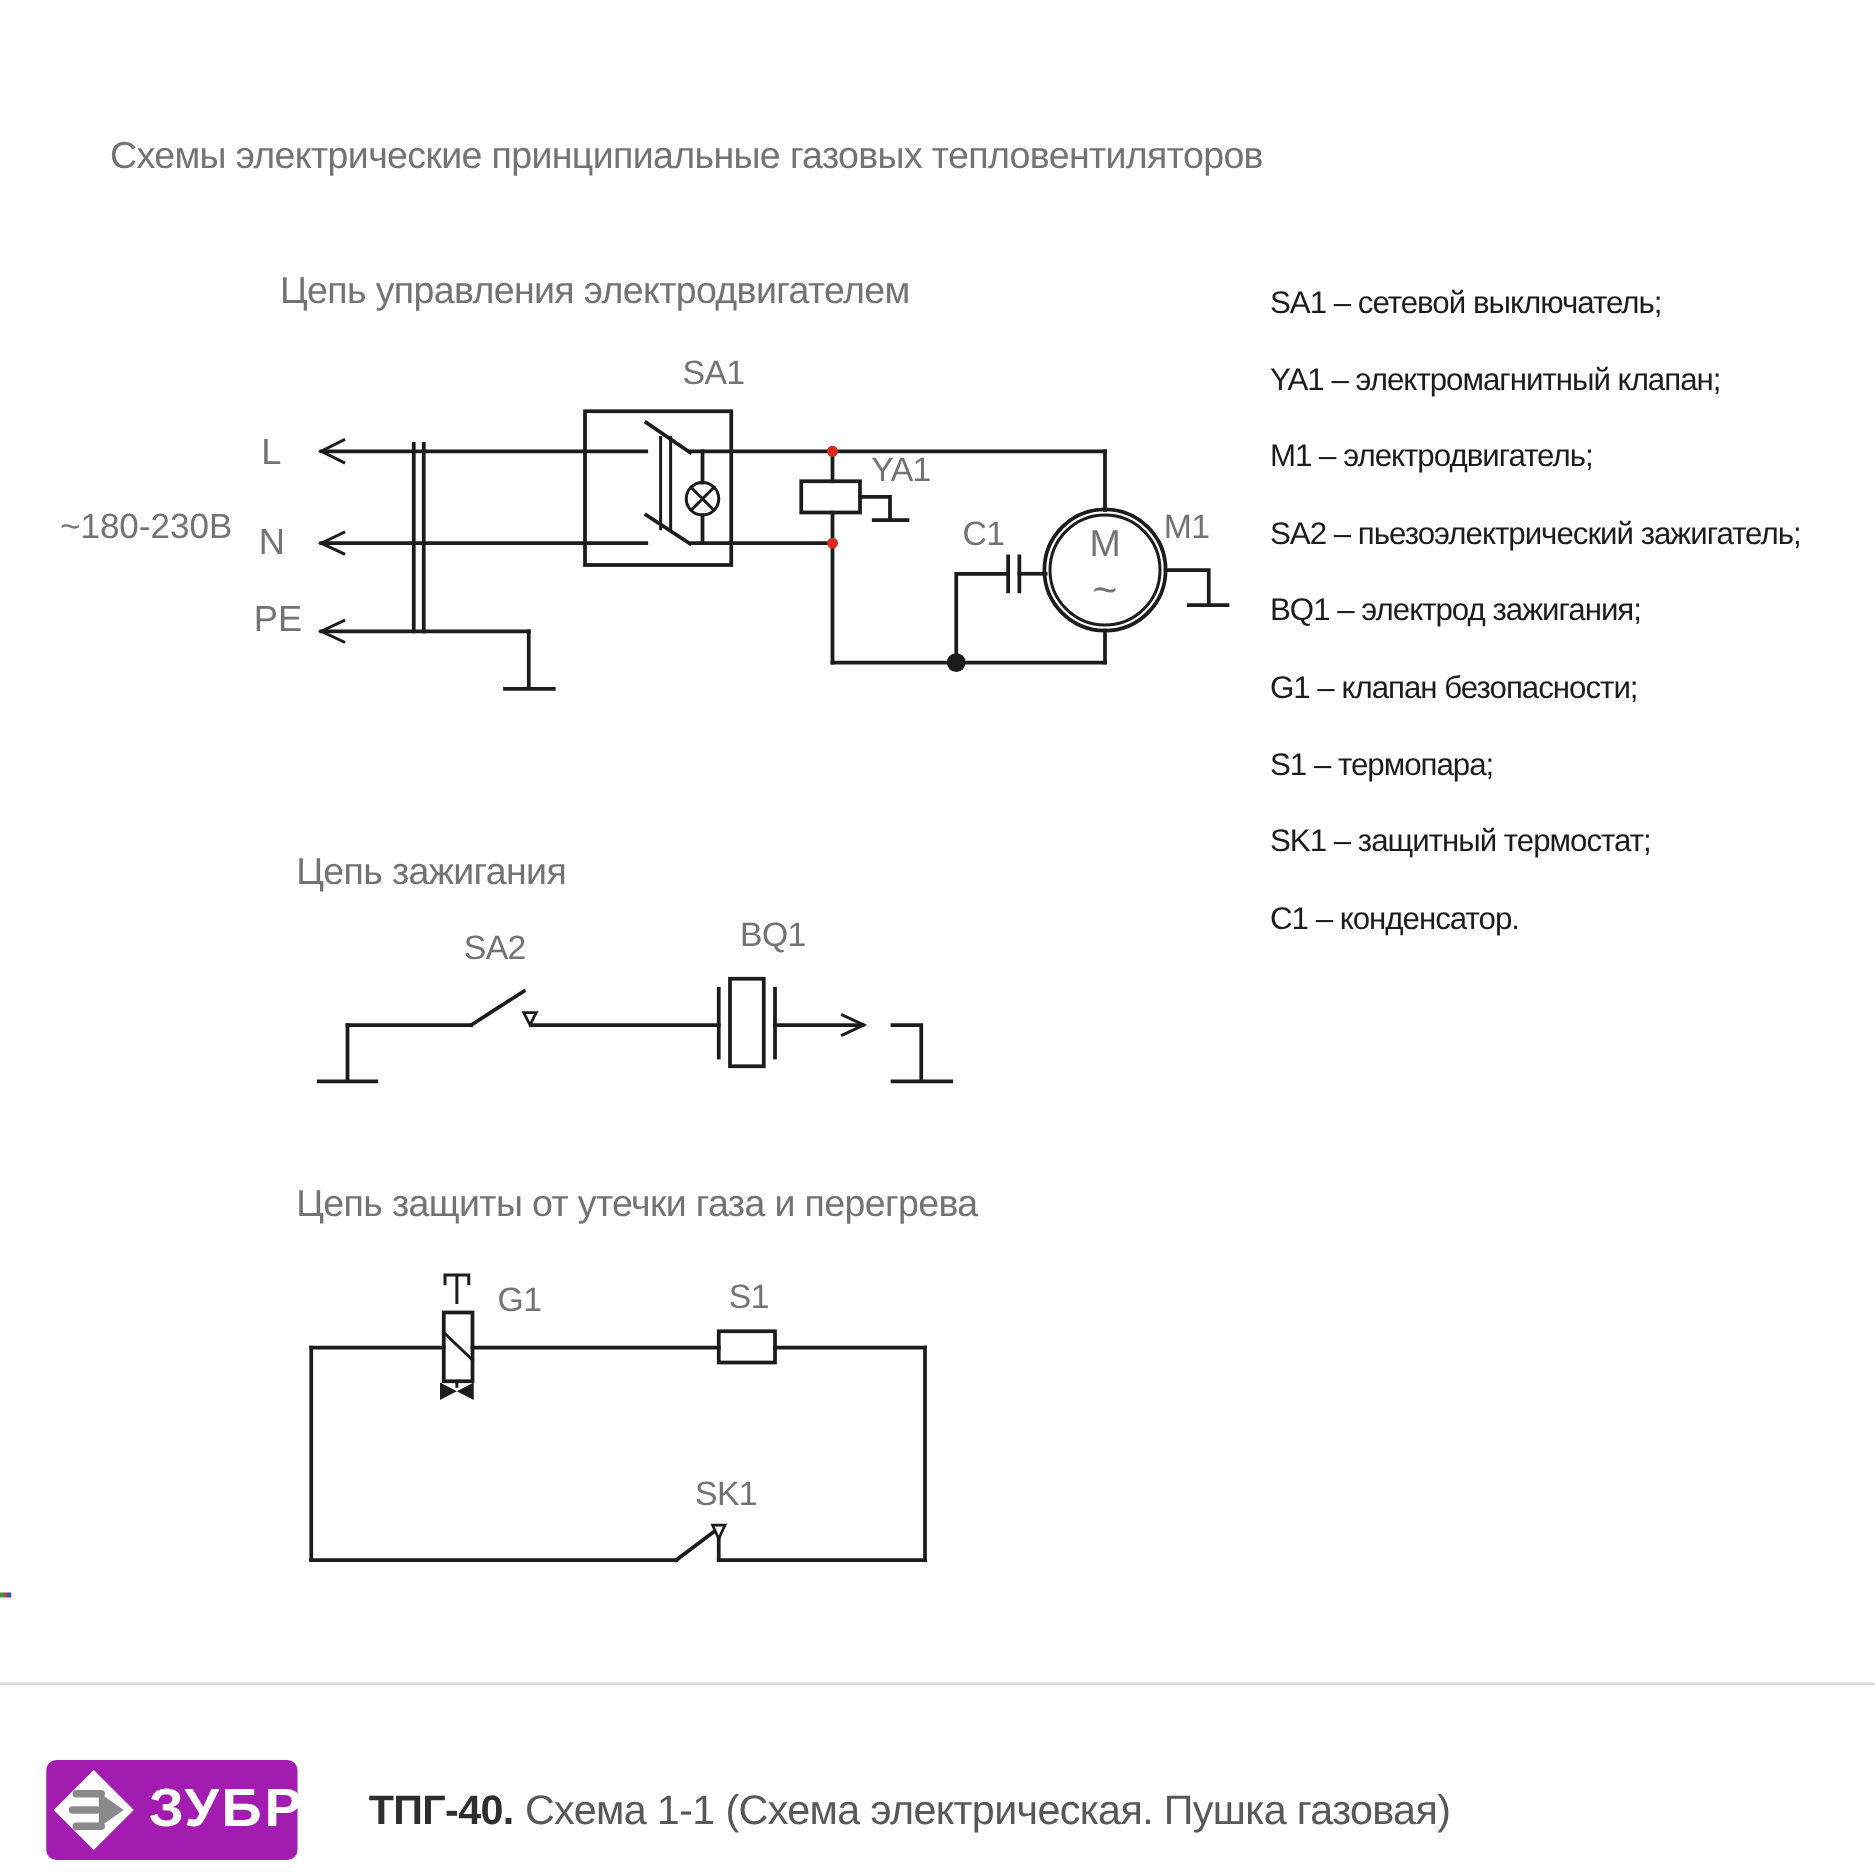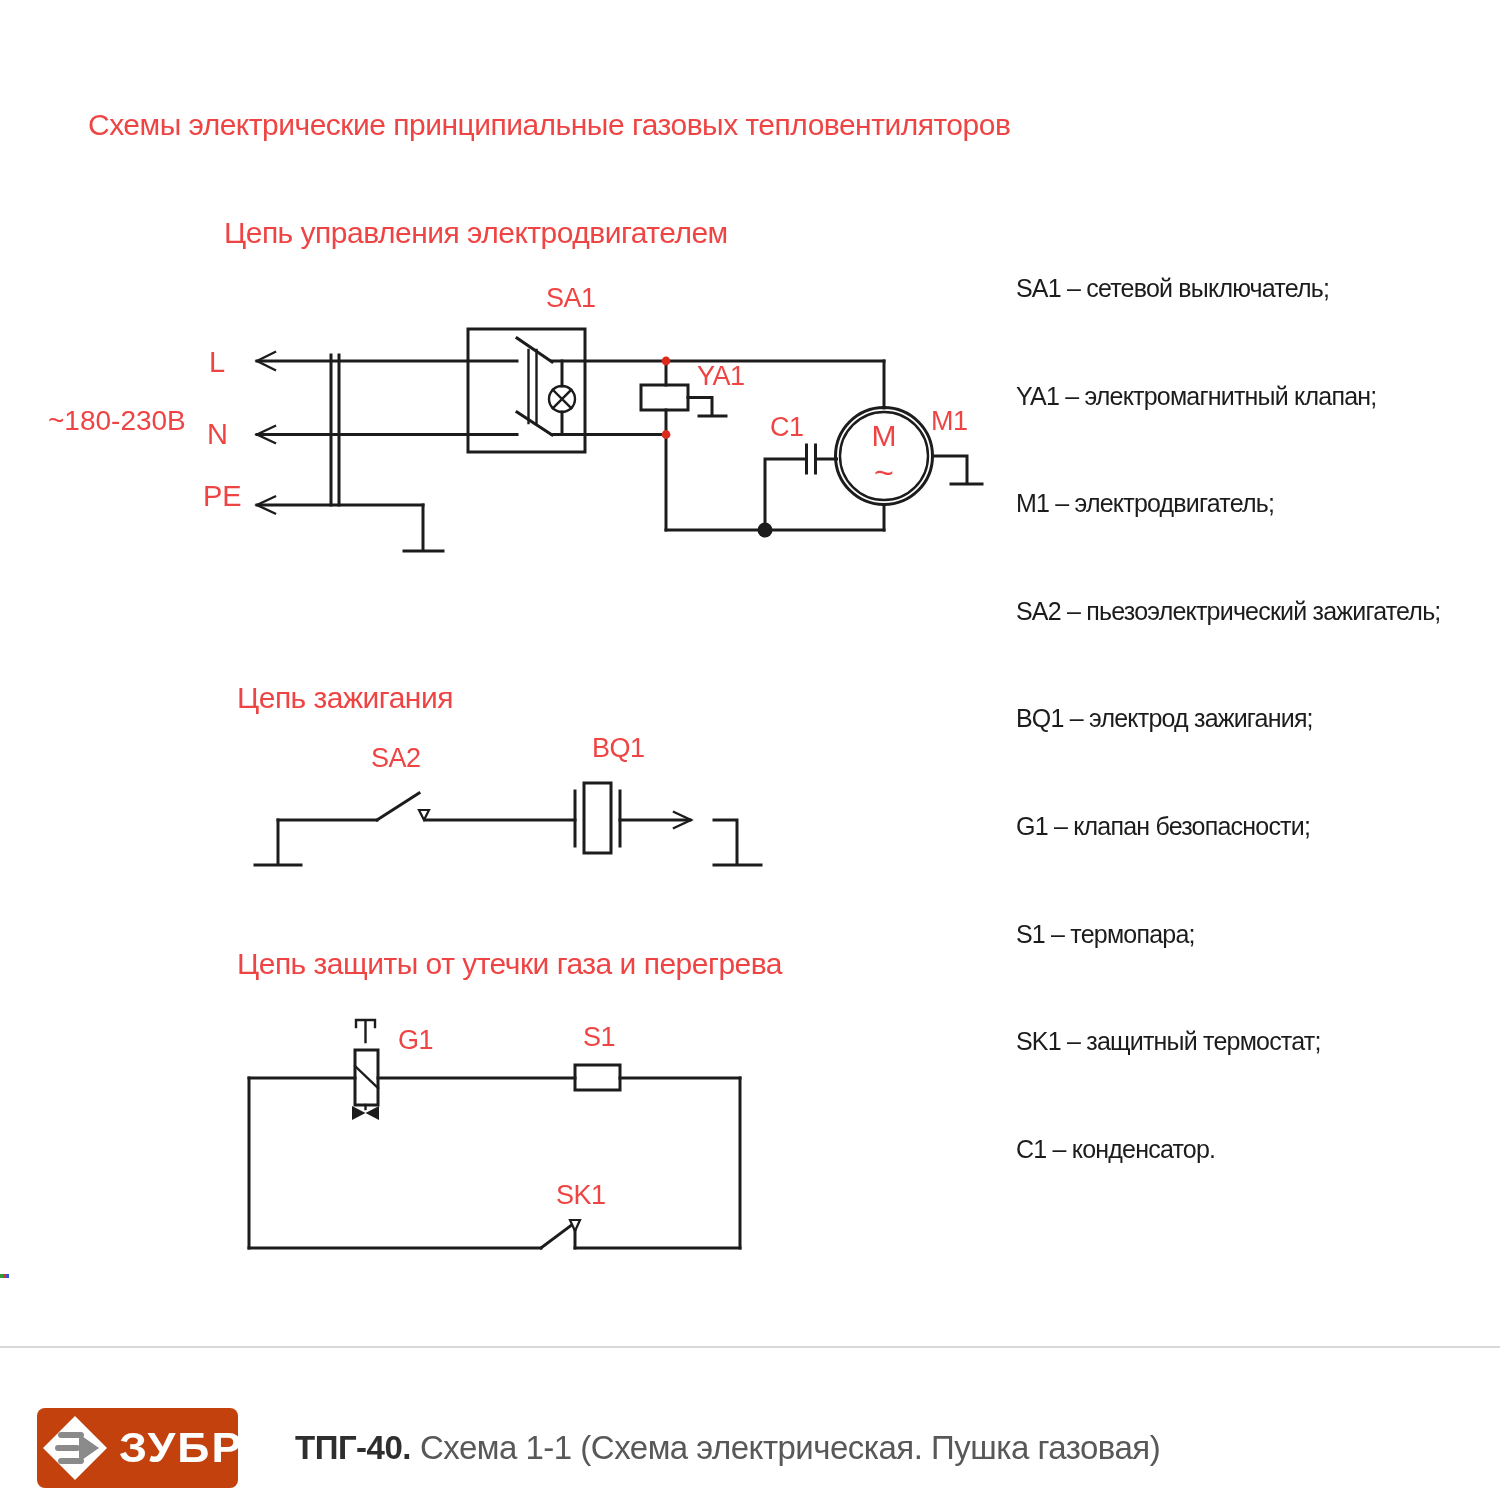--- a/index.html
+++ b/index.html
@@ -8,32 +8,32 @@
     font-family:"Liberation Sans", sans-serif;color:#1c1c1c;
   }
   .layer{position:absolute;left:0;top:0;}
   
   .s{stroke:#1c1c1c;stroke-width:3;fill:none;stroke-linecap:square;}
   .thin{stroke-width:2.4;}
   .fillb{fill:#1c1c1c;stroke:none;}
   .dot-red{fill:#d92a1c;stroke:none;}
   .open-tri{fill:#ffffff;stroke:#1c1c1c;stroke-width:2.2;}
   
-  .t{position:absolute;white-space:nowrap;line-height:1.15;color:#ef4444;}
+  .t{position:absolute;white-space:nowrap;line-height:1.15;color:#737373;}
   .title{font-size:30px;letter-spacing:-0.5px;font-weight:500;}
   .lbl{font-size:27px;letter-spacing:-0.5px;font-weight:500;}
   .term{font-size:29px;font-weight:500;}
   .center-x{transform:translateX(-50%);}
   .legend{position:absolute;left:1016px;top:228px;}
-  .legend-item{height:61.6px;font-size:25px;letter-spacing:-0.8px;font-weight:500;white-space:nowrap;margin-top:46px;}
+  .legend-item{height:61.6px;font-size:25px;letter-spacing:-0.8px;font-weight:500;white-space:nowrap;}
   
   .separator{position:absolute;left:0;top:1346px;width:1500px;height:2px;background:#d9d9d9;}
   .artifact{position:absolute;left:0;top:1274px;width:9px;height:4px;
     background:linear-gradient(90deg,#2f9e3a 0 33%,#d03a2e 33% 66%,#3a53c0 66% 100%);}
-  .logo-box{position:absolute;left:37px;top:1408px;width:201px;height:80px;background:#c2410c;border-radius:8px;}
+  .logo-box{position:absolute;left:37px;top:1408px;width:201px;height:80px;background:#a21caf;border-radius:8px;}
   .logo-text{position:absolute;left:82px;top:50%;transform:translateY(-52%) scaleX(1.04);transform-origin:left center;
     color:#ffffff;font-size:43px;font-weight:800;letter-spacing:2px;}
   .footer-caption{position:absolute;left:295px;top:1429px;font-size:33px;letter-spacing:-0.5px;white-space:nowrap;}
   .footer-model{font-weight:700;color:#2e2e2e;}
   .footer-sub{font-weight:400;color:#585858;margin-left:9px;margin-top:42px;}
 </style>
 </head>
 <body>
 
 <div class="canvas">

